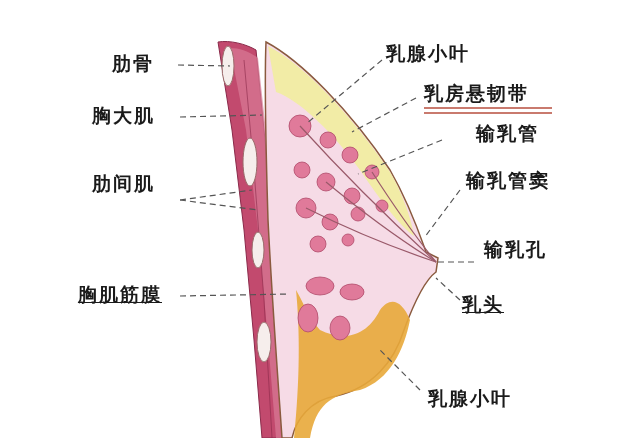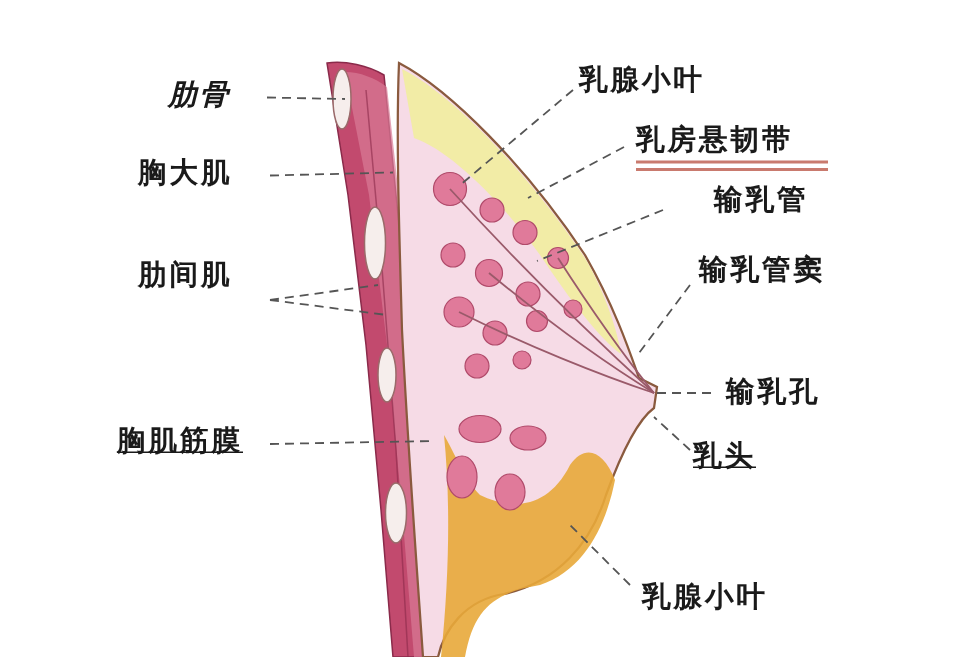--- a/index.html
+++ b/index.html
@@ -72,26 +72,26 @@
     <line x1="382" y1="60" x2="306" y2="124"></line>
     <line x1="416" y1="98" x2="352" y2="132"></line>
     <line x1="442" y1="140" x2="358" y2="174"></line>
     <line x1="460" y1="190" x2="424" y2="238"></line>
     <line x1="474" y1="262" x2="438" y2="262"></line>
     <line x1="460" y1="300" x2="436" y2="278"></line>
     <line x1="420" y1="390" x2="380" y2="350"></line>
   </g>
 </svg>
 
-<div class="label" style="left:112px; top:54px;font-style:italic;">肋骨</div>
+<div class="label" style="left:112px; top:54px;">肋骨</div>
 <div class="label" style="left:92px; top:106px;">胸大肌</div>
 <div class="label" style="left:92px; top:174px;">肋间肌</div>
 <div class="label" style="left:78px; top:285px;text-decoration:underline;">胸肌筋膜</div>
 
 <div class="label" style="left:386px; top:44px;font-family:Liberation Serif, serif;">乳腺小叶</div>
 <div class="label" style="left:424px; top:84px;text-align:right;">乳房悬韧带</div>
 <div class="underline" style="left:424px; top:107px; width:128px;"></div>
 <div class="underline" style="left:424px; top:112px; width:128px;"></div>
 <div class="label" style="left:476px; top:124px;">输乳管</div>
 <div class="label" style="left:466px; top:171px;">输乳管窦</div>
-<div class="label" style="left:484px; top:252px;">输乳孔</div>
+<div class="label" style="left:484px; top:240px;">输乳孔</div>
 <div class="label" style="left:462px; top:295px;text-decoration:underline;">乳头</div>
 <div class="label" style="left:428px; top:389px;">乳腺小叶</div>
 
 </body></html>

